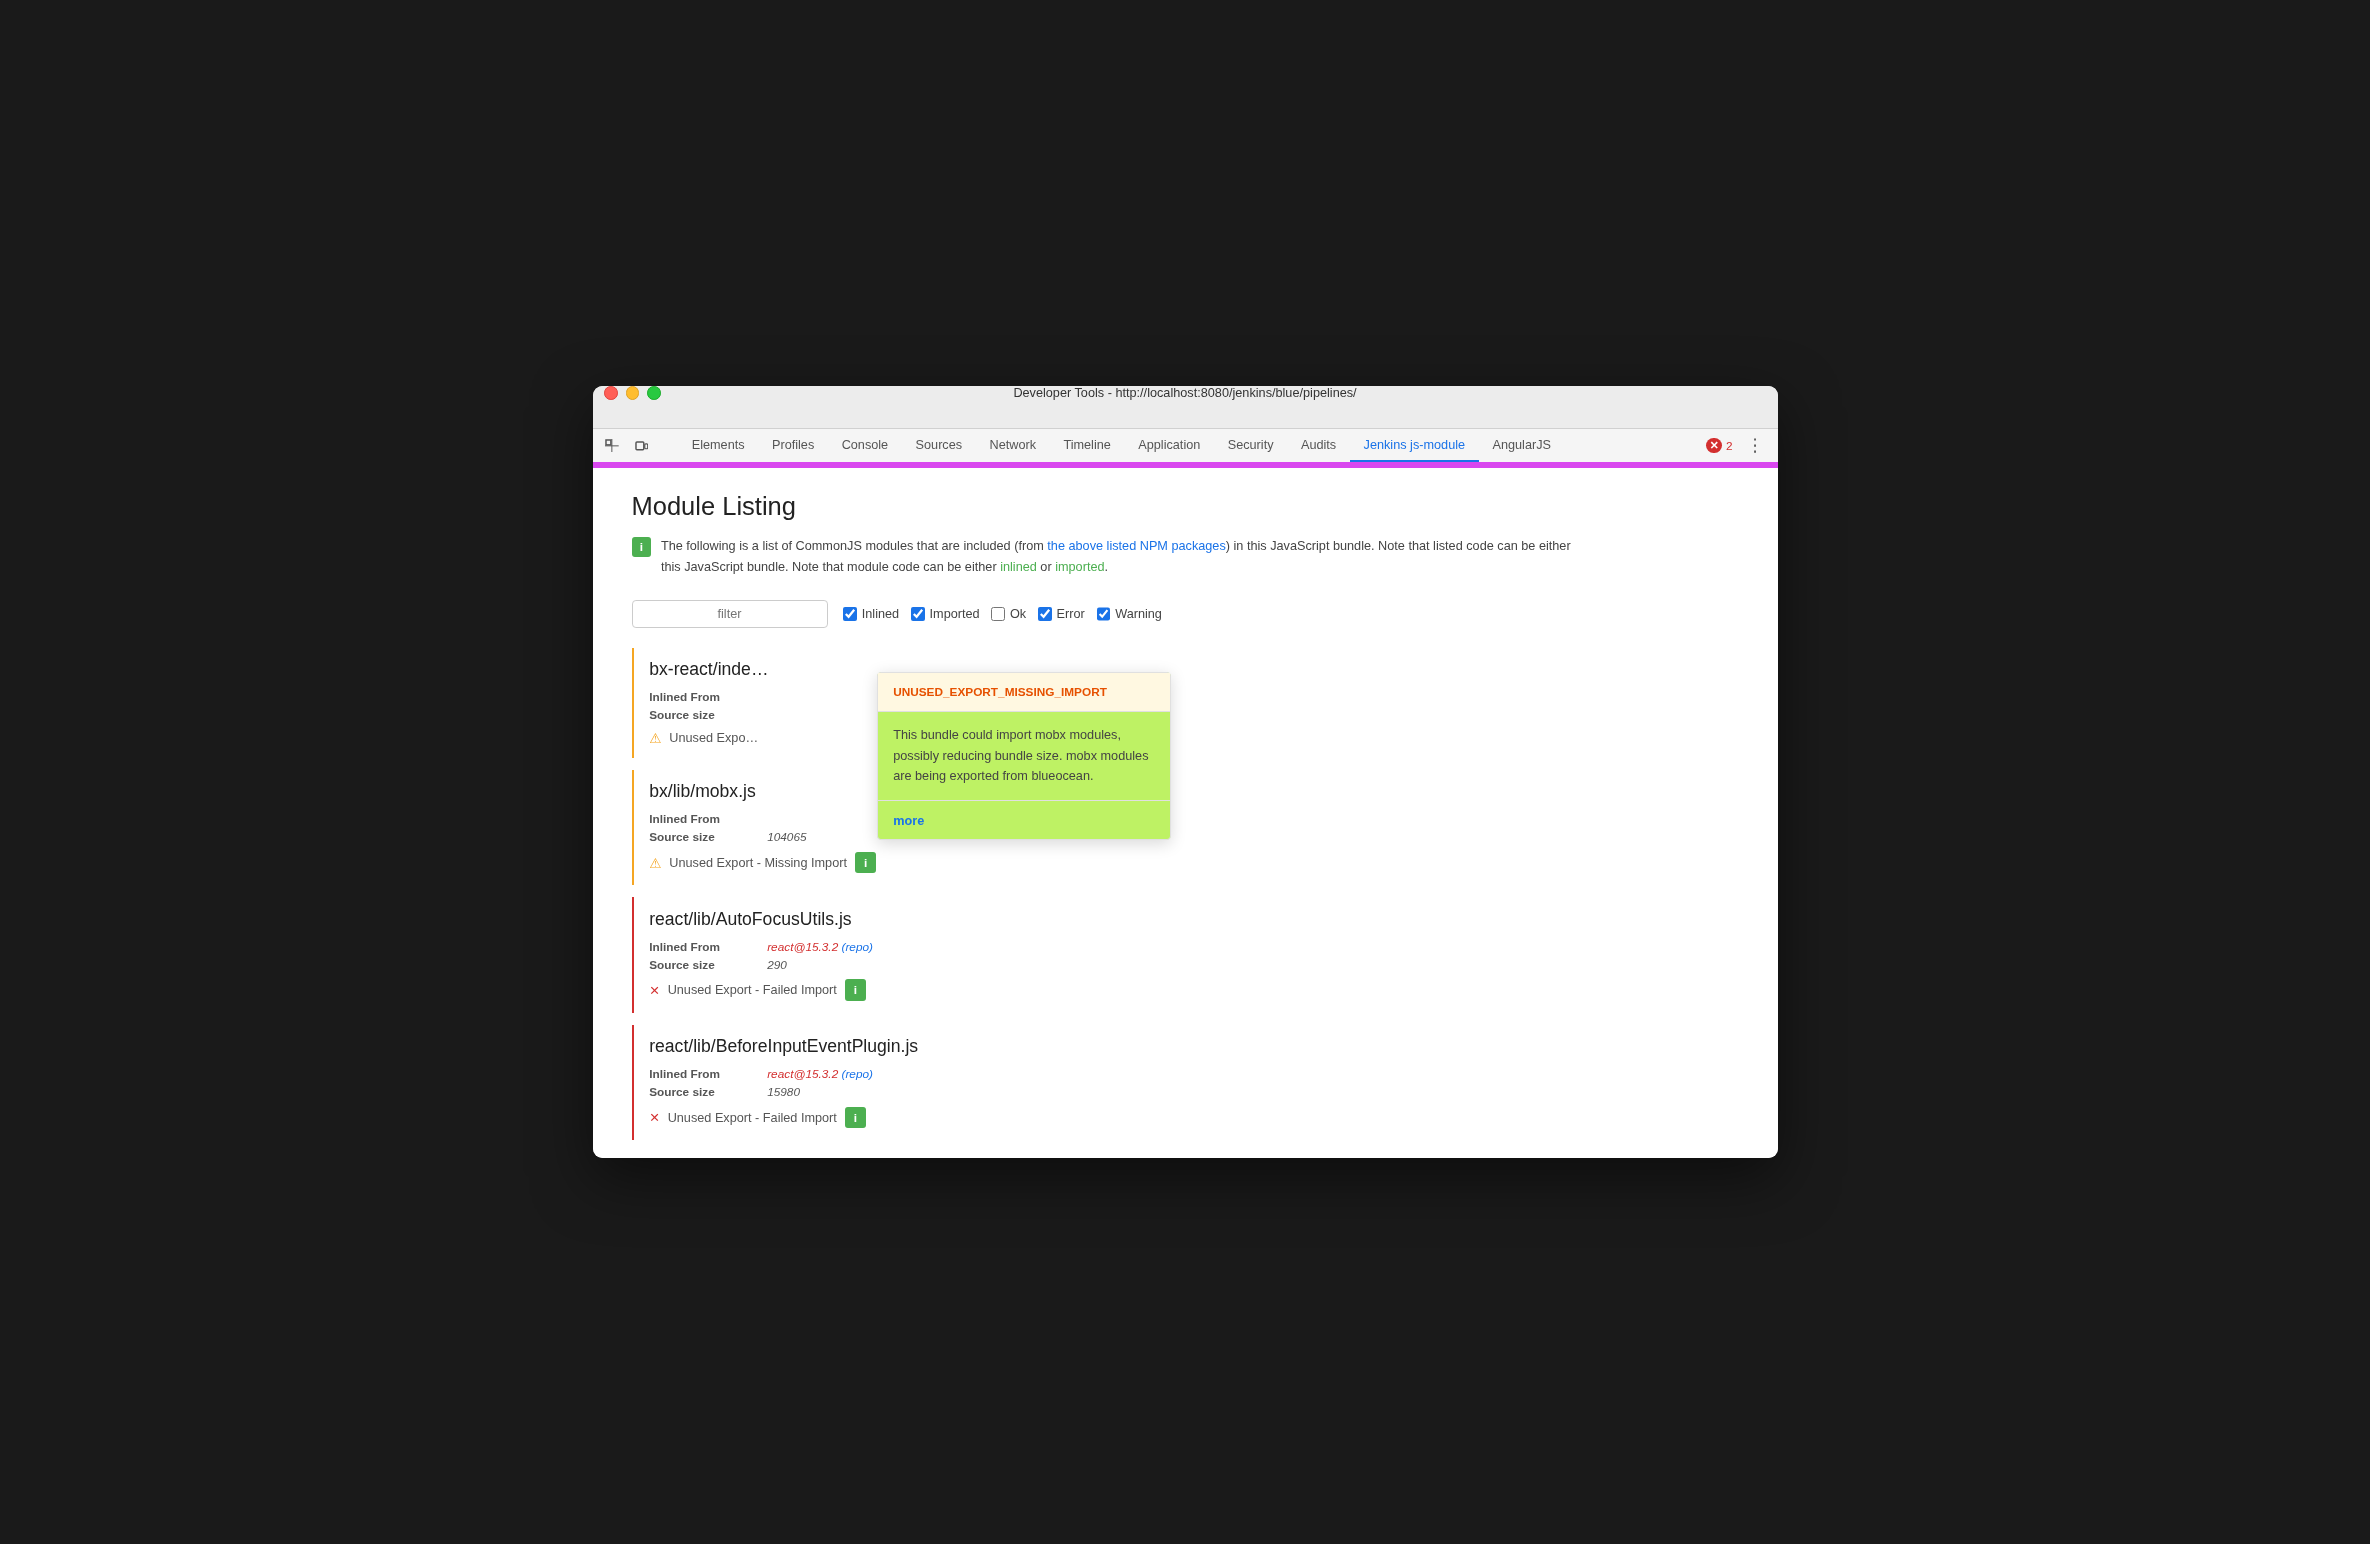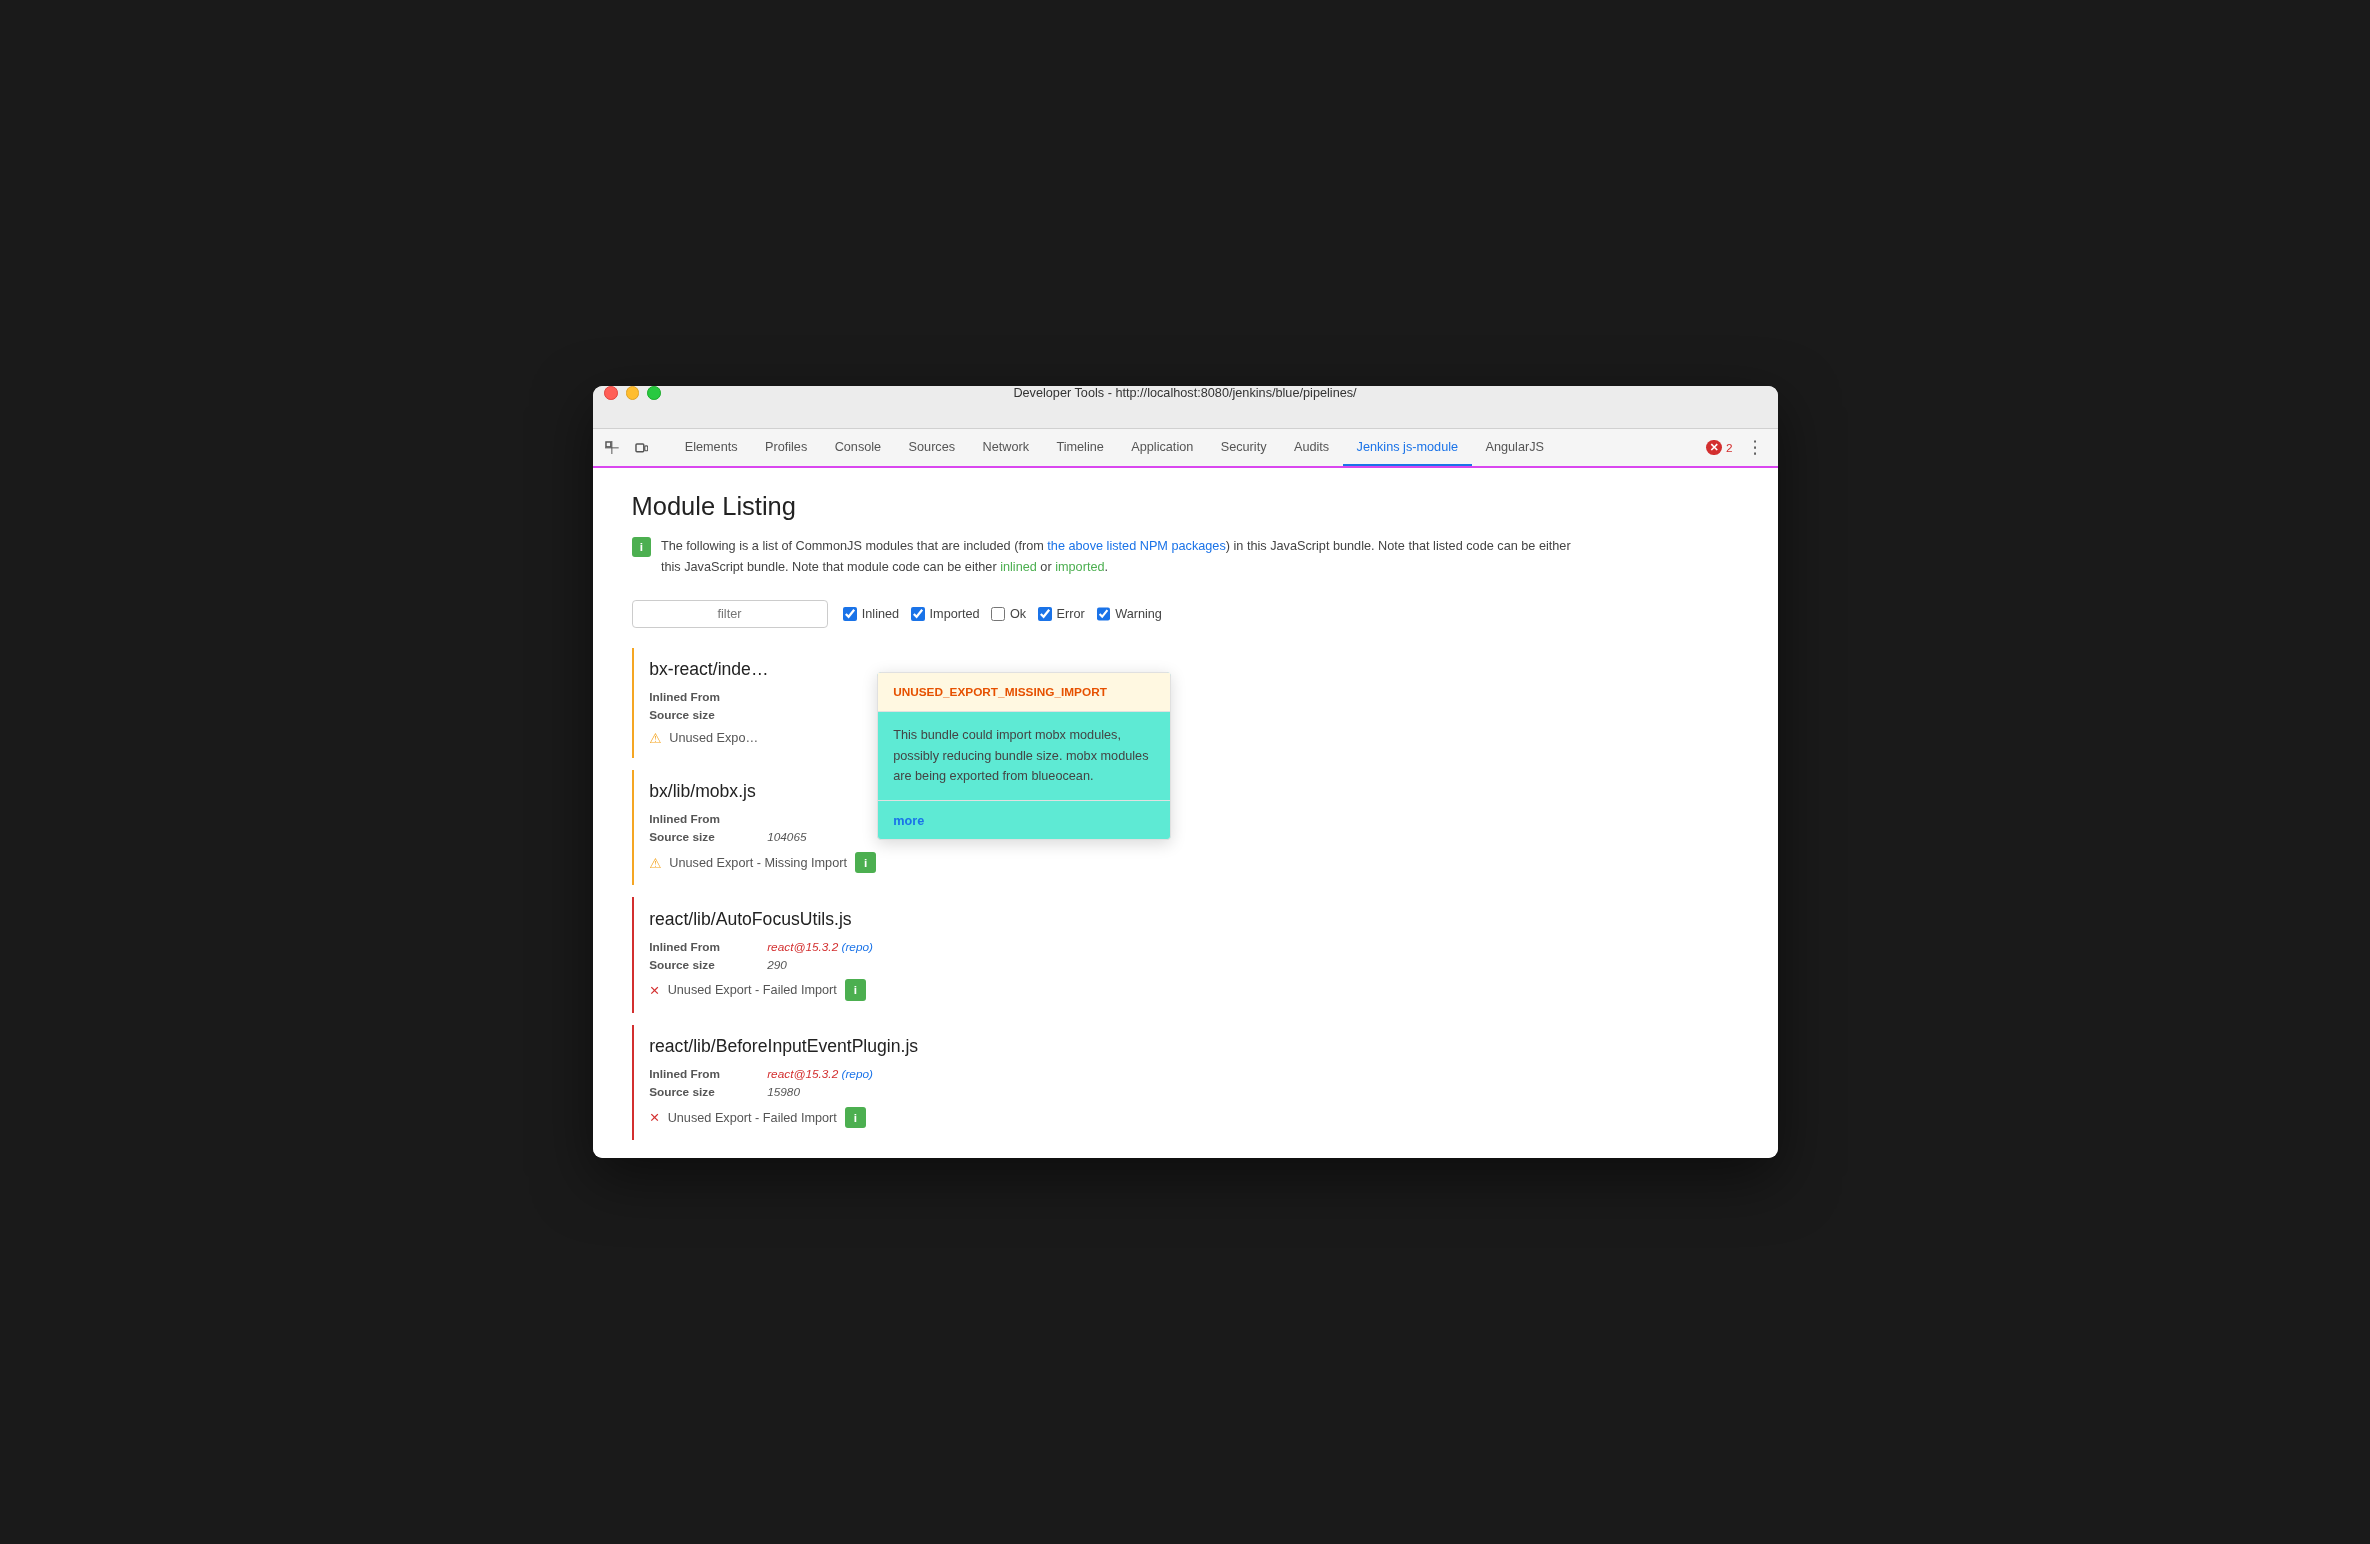--- a/index.html
+++ b/index.html
@@ -53,22 +53,22 @@
       color: #333;
       font-weight: 400;
     }
     
     .toolbar {
       background: #f5f5f5;
       height: 39px;
       display: flex;
       align-items: center;
       padding: 0 7.8px;
-      border-bottom: 2px solid #d946ef;
-      gap: 6px;
+      border-bottom: 6px solid #d946ef;
+      gap: 13px;
       flex-shrink: 0;
     }
     .toolbar-icons {
       display: flex;
       align-items: center;
       gap: 5.9px;
       margin-right: 11.8px;
     }
     .toolbar-icon-btn {
       width: 23.5px;
@@ -279,21 +279,21 @@
       font-size: 11.8px;
       font-weight: bold;
       cursor: pointer;
     }
     
     .tooltip-popup {
       position: absolute;
       top: 204px;
       left: 284px;
       width: 294px;
-      background: #5eead4;
+      background: #bef264;
       border: 1px solid #e0e0e0;
       border-radius: 3.9px;
       box-shadow: 0 3.9px 15.7px rgba(0,0,0,0.15);
       z-index: 100;
     }
     .tooltip-header {
       background: #fff8e1;
       padding: 11.8px 15.7px;
       font-size: 11.8px;
       font-weight: 600;

